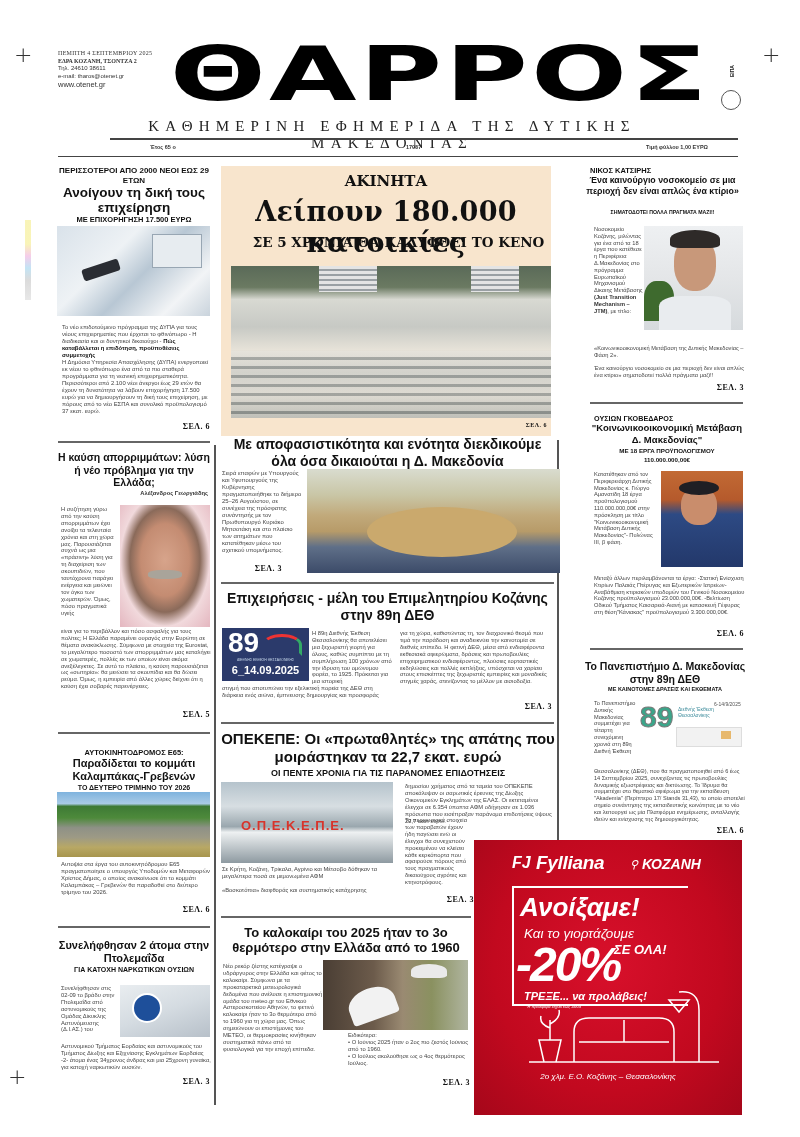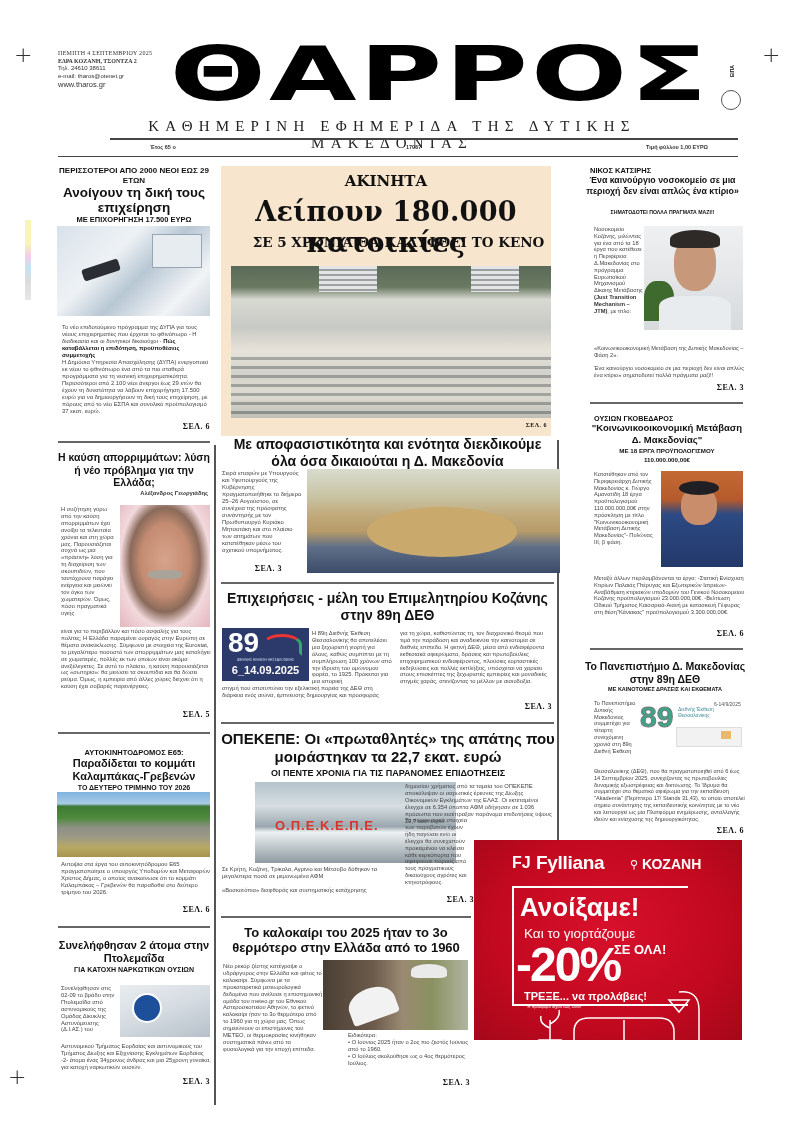--- a/index.html
+++ b/index.html
@@ -35,37 +35,37 @@
   .photo { position: absolute; overflow: hidden; }
   .hr { height: 1.5px; background: #666; }
 
   
   .feature { left: 221px; top: 166px; width: 330px; height: 270px; background: #f8e5cd; }
   .f-kick { font-family: "DejaVu Serif", serif; font-weight: bold; font-size: 15px; text-align: center; width: 100%; top: 6px; color: #111; }
   .f-head { font-family: "DejaVu Serif", serif; font-weight: bold; font-size: 27px; text-align: center; width: 100%; top: 30px; color: #111; letter-spacing: .3px; }
   .f-sub { font-family: "DejaVu Serif", serif; font-weight: bold; font-size: 13.5px; text-align: center; width: 100%; top: 68px; color: #111; padding-left: 25px; }
 
   
-  .ad { left: 474px; top: 840px; width: 268px; height: 200px; background: radial-gradient(ellipse at 50% 45%, #d8102b 0%, #c2091f 60%, #a5071a 100%); color: #fff; overflow: hidden; }
+  .ad { left: 474px; top: 840px; width: 268px; height: 275px; background: radial-gradient(ellipse at 50% 45%, #d8102b 0%, #c2091f 60%, #a5071a 100%); color: #fff; overflow: hidden; font-style: italic; }
   .ad * { color: #fff; }
 </style>
 </head>
 <body>
 
 <div class="crop abs" style="left:14px;top:44px;">+</div>
 <div class="crop abs" style="left:762px;top:44px;">+</div>
 <div class="crop abs" style="left:8px;top:1066px;">+</div>
 <div class="side-strip abs"></div>
 
 <div class="mh-info abs">
   <div class="date">ΠΕΜΠΤΗ 4 ΣΕΠΤΕΜΒΡΙΟΥ 2025</div>
   <div class="addr">ΕΔΡΑ ΚΟΖΑΝΗ, ΤΣΟΝΤΖΑ 2</div>
   <div>Τηλ. 24610 38611</div>
   <div>e-mail: tharos@otenet.gr</div>
-  <div class="web">www.tharos.gr</div>
+  <div class="web">www.otenet.gr</div>
 </div>
 <div class="logo abs">ΘΑΡΡΟΣ</div>
 <div class="epta abs">
   <div class="epta-txt">ΕΙΠΑ</div>
   <div class="epta-circle"></div>
 </div>
 <div class="tagline abs">ΚΑΘΗΜΕΡΙΝΗ ΕΦΗΜΕΡΙΔΑ ΤΗΣ ΔΥΤΙΚΗΣ ΜΑΚΕΔΟΝΙΑΣ</div>
 <div class="rule abs" style="left:110px;top:138px;width:628px;height:1.5px;"></div>
 <div class="strip abs">
   <span style="left:40px;">Έτος 65 ο</span>
@@ -154,21 +154,21 @@
   <div style="position:absolute;left:0;top:36px;width:87px;text-align:center;font-size:11px;font-weight:bold;color:#fff;">6_14.09.2025</div>
 </div>
 <div class="abs body" style="left:312px;top:630px;width:80px;font-size:5.8px;line-height:6.9px;">Η 89η Διεθνής Έκθεση Θεσσαλονίκης θα αποτελέσει μια ξεχωριστή γιορτή για όλους, καθώς συμπίπτει με τη συμπλήρωση 100 χρόνων από την ίδρυση του ομώνυμου φορέα, το 1925. Πρόκειται για μια ιστορική</div>
 <div class="abs body" style="left:222px;top:685px;width:170px;font-size:5.8px;line-height:6.9px;">στιγμή που αποτυπώνει την εξελικτική πορεία της ΔΕΘ στη διάρκεια ενός αιώνα, έμπνευσης δημιουργίας και προσφοράς</div>
 <div class="abs body" style="left:400px;top:630px;width:155px;font-size:5.8px;line-height:6.9px;">για τη χώρα, καθιστώντας τη, τον διαχρονικό θεσμό που τιμά την παράδοση και αναδεικνύει την καινοτομία σε διεθνές επίπεδο. Η φετινή ΔΕΘ, μέσα από ενδιαφέροντα εκθεσιακά αφιερώματα, δράσεις και πρωτοβουλίες επιχειρηματικού ενδιαφέροντος, πλούσιες εορταστικές εκδηλώσεις και πολλές εκπλήξεις, υπόσχεται να χαρίσει στους επισκέπτες της ξεχωριστές εμπειρίες και μοναδικές στιγμές χαράς, ατενίζοντας το μέλλον με αισιοδοξία.</div>
 <div class="abs sel" style="left:500px;top:702px;width:52px;">ΣΕΛ. 3</div>
 <div class="hr abs" style="left:221px;top:722px;width:333px;"></div>
 
 <div class="abs h-big" style="left:218px;top:730px;width:340px;font-size:15px;line-height:18px;">ΟΠΕΚΕΠΕ: Οι «πρωταθλητές» της απάτης που μοιράστηκαν τα 22,7 εκατ. ευρώ</div>
 <div class="abs kicker" style="left:218px;top:768px;width:340px;font-size:9px;">ΟΙ ΠΕΝΤΕ ΧΡΟΝΙΑ ΓΙΑ ΤΙΣ ΠΑΡΑΝΟΜΕΣ ΕΠΙΔΟΤΗΣΕΙΣ</div>
-<div class="photo" style="left:221px;top:782px;width:201px;height:81px;background:linear-gradient(180deg,#b5c3cc 0%,#d7dee2 30%,#9aa7ae 55%,#eef1f2 62%,#8e9aa1 100%);margin-left:34px;">
+<div class="photo" style="left:221px;top:782px;width:172px;height:81px;background:linear-gradient(180deg,#b5c3cc 0%,#d7dee2 30%,#9aa7ae 55%,#eef1f2 62%,#8e9aa1 100%);">
   <div style="position:absolute;left:20px;top:36px;font-size:13px;font-weight:900;color:#d8342b;letter-spacing:1px;">Ο.Π.Ε.Κ.Ε.Π.Ε.</div>
 </div>
 <div class="abs body" style="left:222px;top:866px;width:178px;font-size:5.8px;line-height:6.9px;">Σε Κρήτη, Κοζάνη, Τρίκαλα, Αγρίνιο και Μέτσοβο δόθηκαν τα μεγαλύτερα ποσά σε μεμονωμένα ΑΦΜ</div>
 <div class="abs body" style="left:222px;top:887px;width:178px;font-size:5.8px;">«Βοσκοτόπια» διαφθοράς και συστηματικής κατάχρησης</div>
 <div class="abs body" style="left:405px;top:783px;width:152px;font-size:5.8px;line-height:6.9px;">δημοσίου χρήματος από τα ταμεία του ΟΠΕΚΕΠΕ αποκάλυψαν οι σαρωτικές έρευνες της Δίωξης Οικονομικών Εγκλημάτων της ΕΛΑΣ. Οι εκτεταμένοι έλεγχοι σε 6.354 ύποπτα ΑΦΜ οδήγησαν σε 1.036 πρόσωπα που εισέπραξαν παράνομα επιδοτήσεις ύψους 22,7 εκατ ευρώ.</div>
 <div class="abs body" style="left:405px;top:817px;width:65px;font-size:5.8px;line-height:6.9px;">Τα περιουσιακά στοιχεία των παραβατών έχουν ήδη παγώσει ενώ οι έλεγχοι θα συνεχιστούν προκειμένου να κλείσει κάθε κερκόπορτα που αφαιρούσε πόρους από τους πραγματικούς δικαιούχους αγρότες και κτηνοτρόφους.</div>
 <div class="abs sel" style="left:442px;top:895px;width:32px;">ΣΕΛ. 3</div>
 <div class="hr abs" style="left:221px;top:916px;width:250px;"></div>
 
 <div class="abs h-big" style="left:218px;top:925px;width:256px;font-size:13px;line-height:15px;">Το καλοκαίρι του 2025 ήταν το 3ο θερμότερο στην Ελλάδα από το 1960</div>

